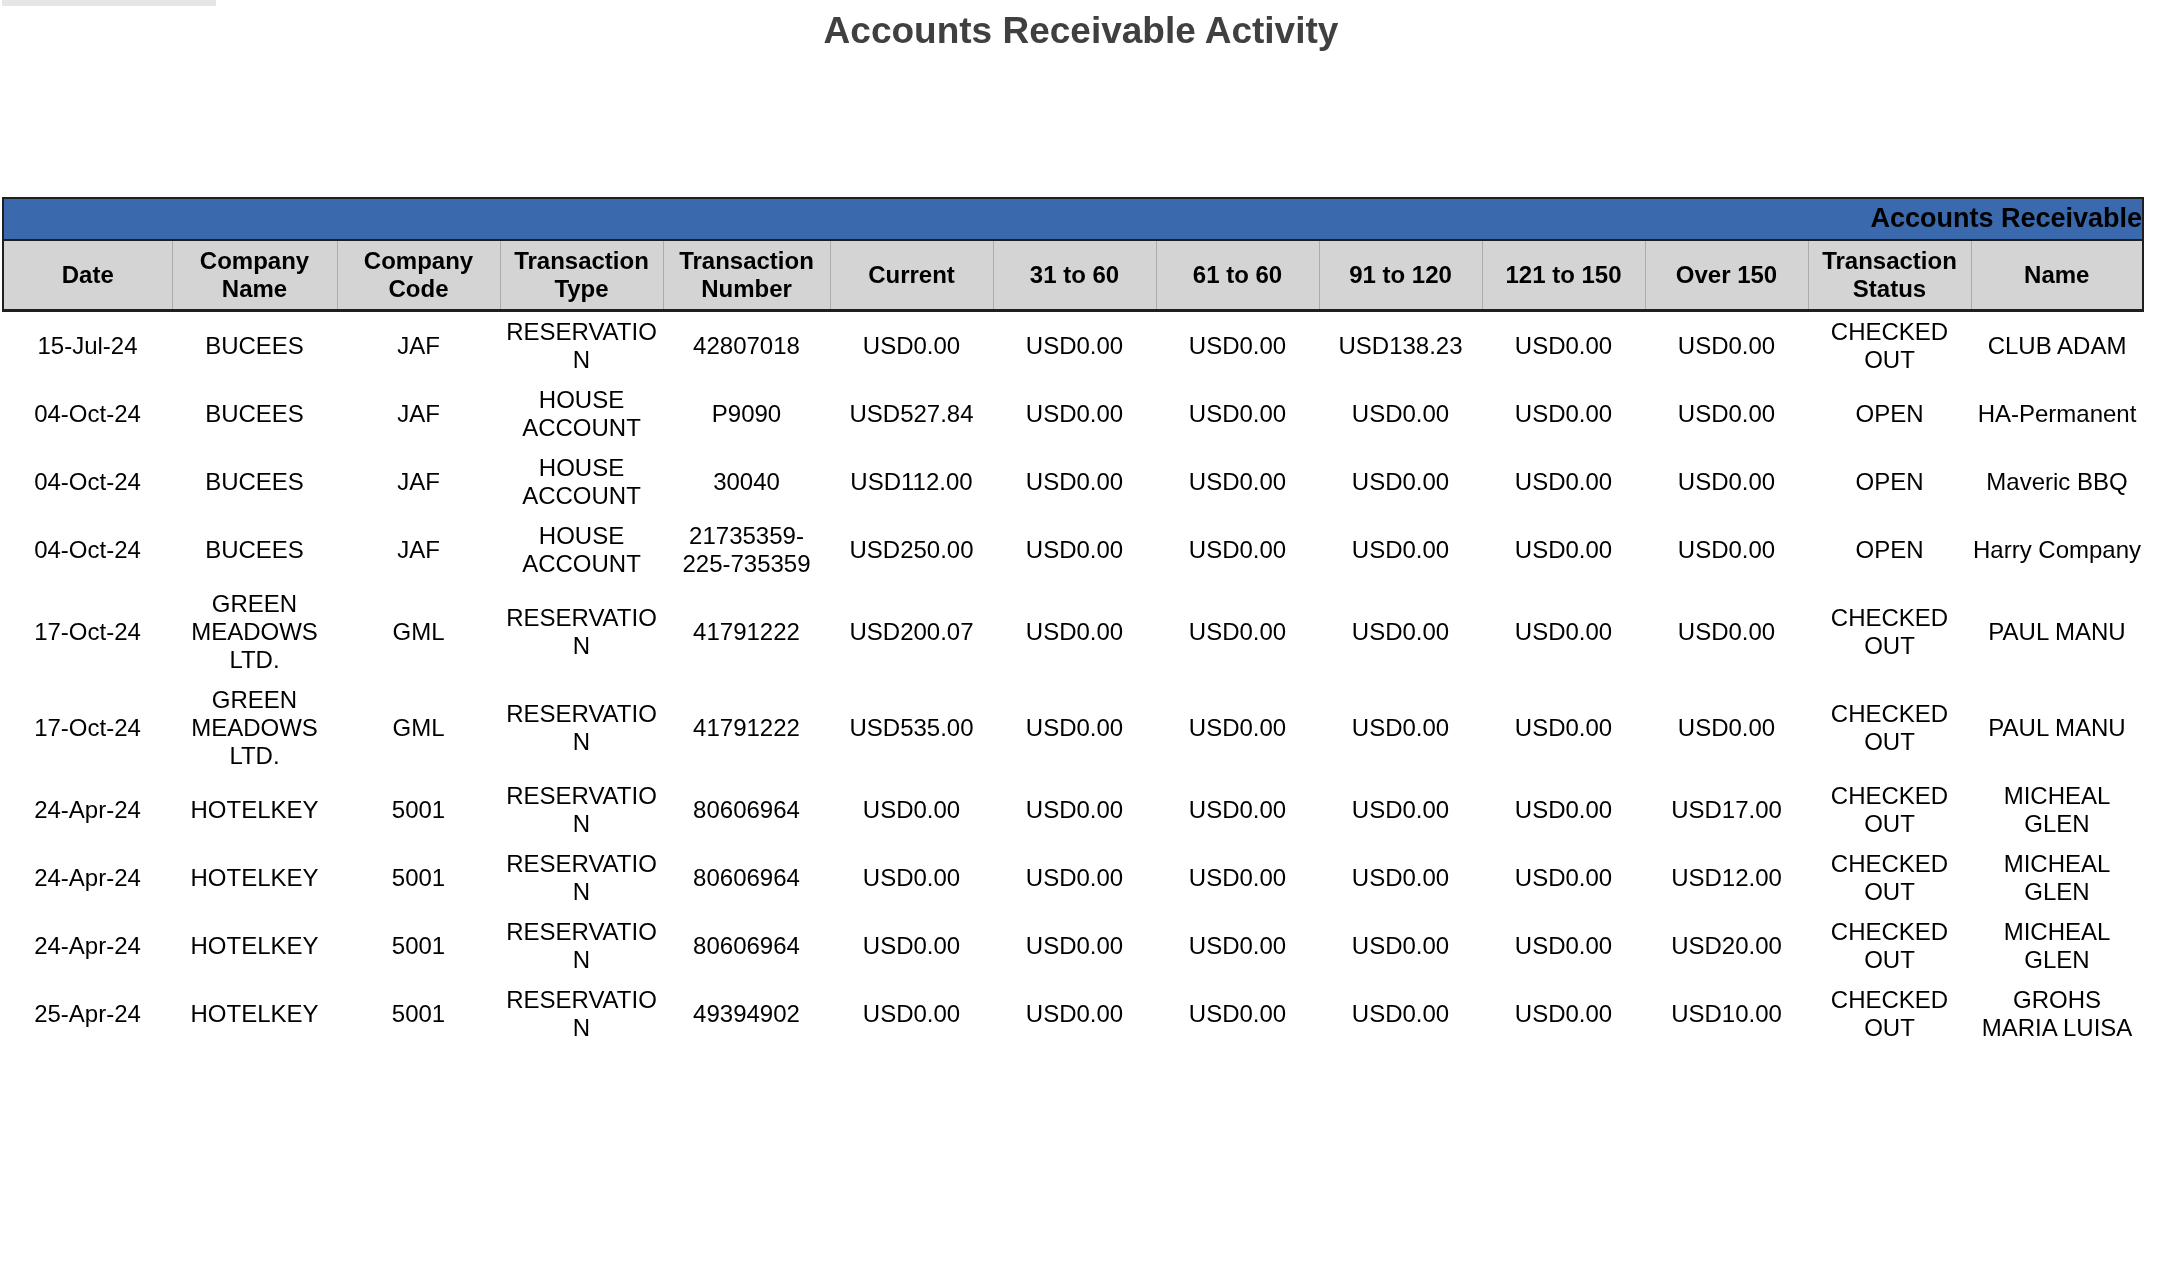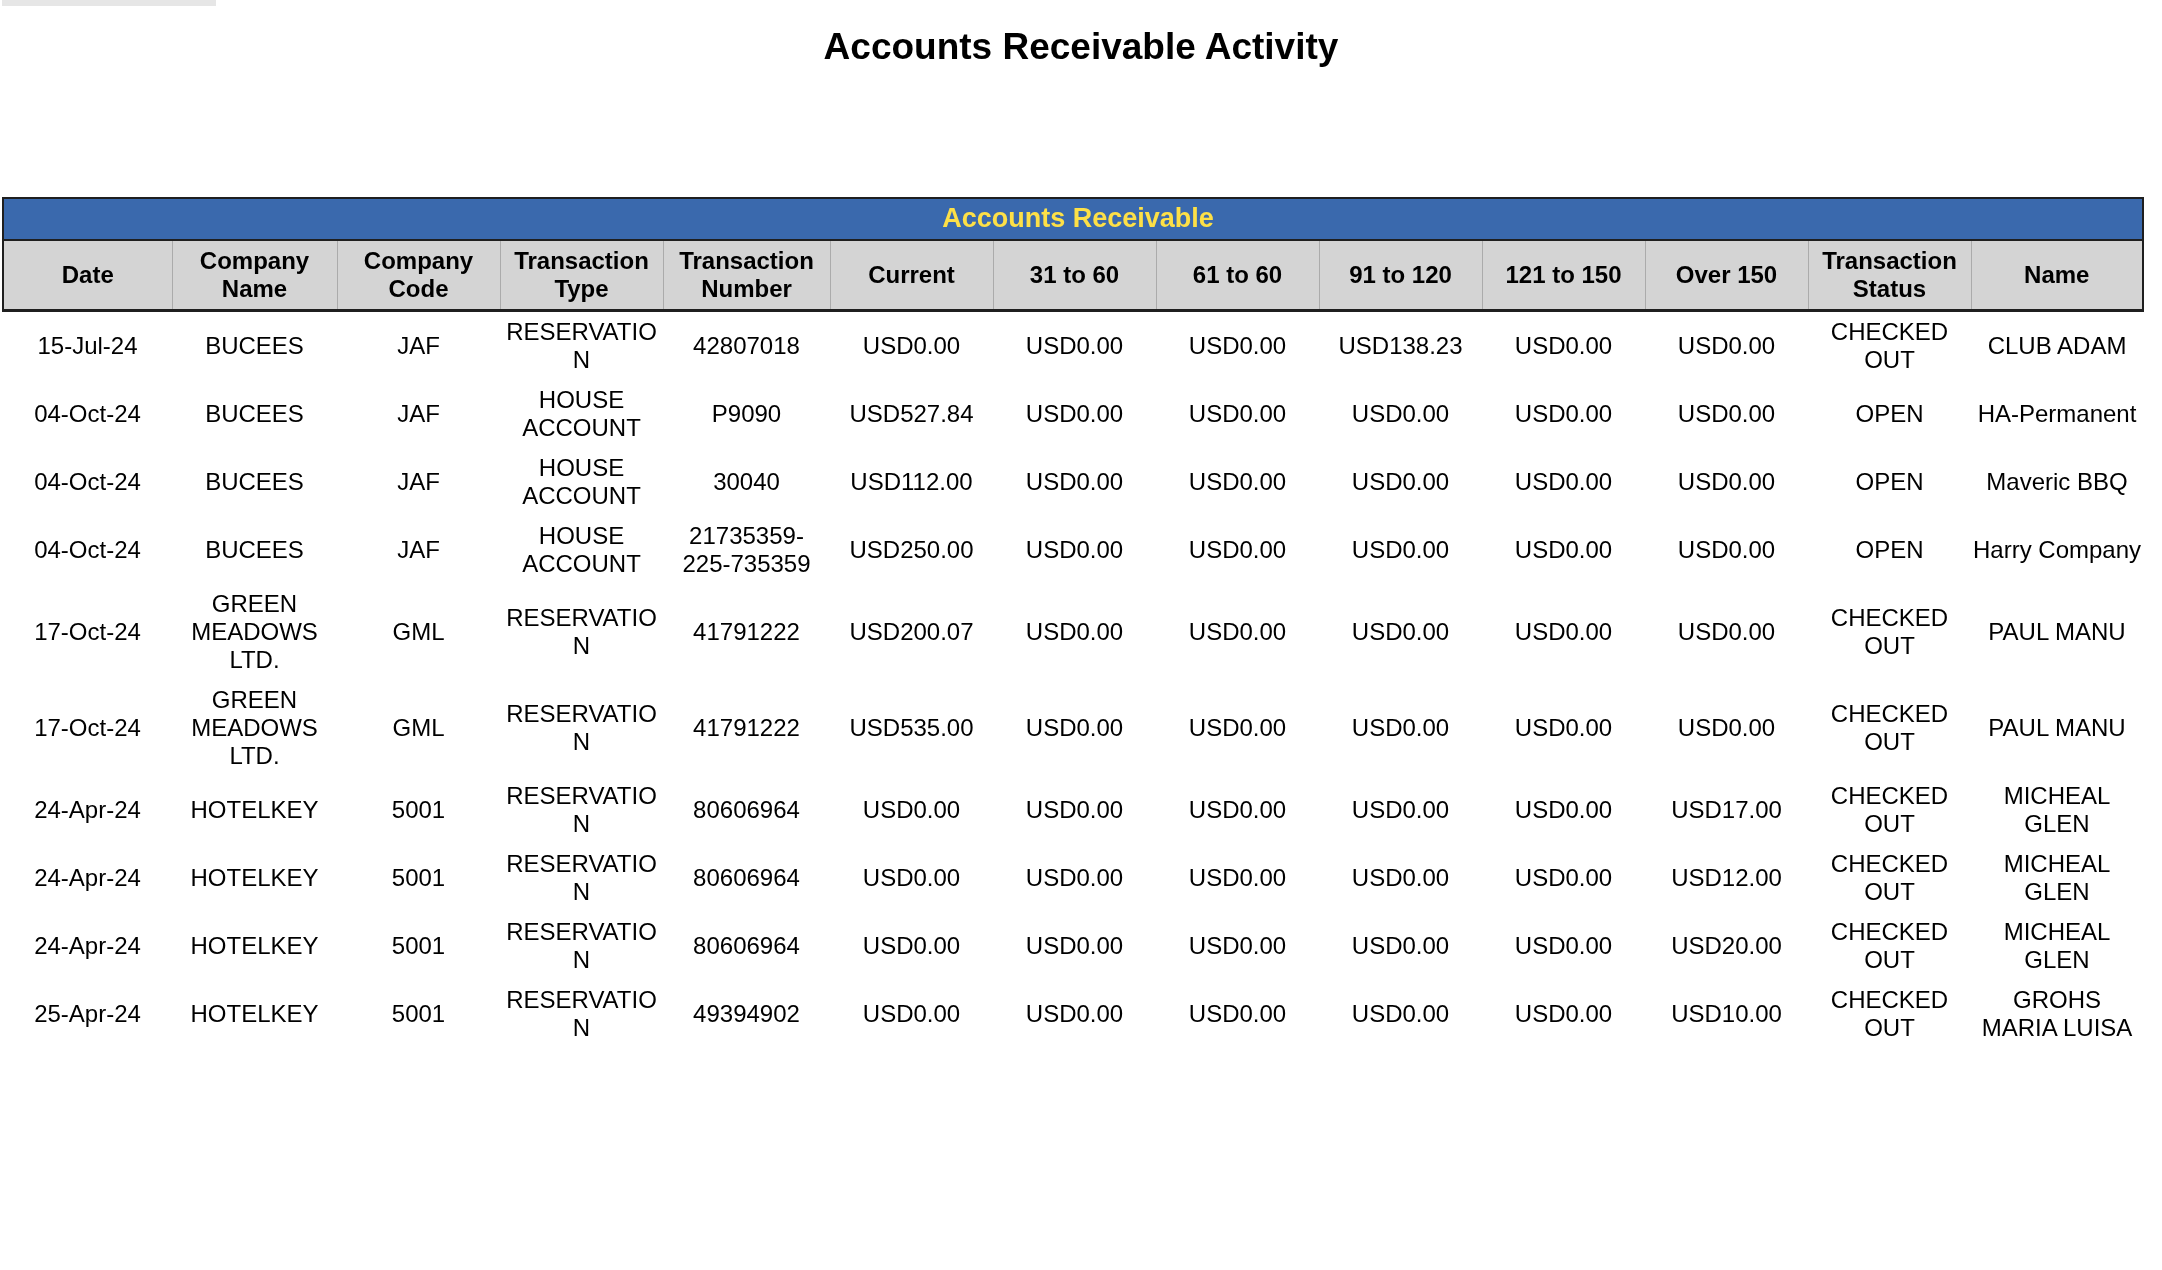--- a/index.html
+++ b/index.html
@@ -14,45 +14,45 @@
     color: #000000;
   }
   .top-strip {
     position: absolute;
     left: 2px; top: 0;
     width: 214px; height: 6px;
     background: #E6E6E6;
   }
   .report-title {
     margin: 0;
-    padding-top: 24px;
+    padding-top: 8px;
     text-align: center;
     font-size: 37px;
     line-height: 46px;
     font-weight: bold;
-    color: #000000;
+    color: #404040;
   }
   .ar-table-wrap {
     position: absolute;
     left: 2px;
     top: 197px;
     width: 2140px;
   }
   table.ar-table {
     border-collapse: collapse;
     table-layout: fixed;
     width: 2140px;
   }
   
   .section-row th {
     background: #3A69AD;
-    color: #fde047;
+    color: #000000;
     font-size: 27px;
     font-weight: bold;
-    text-align: center;
+    text-align: right;
     padding: 4px 0 5px 10px;
     border-top: 2px solid #1F1F1F;
     border-left: 2px solid #1F1F1F;
     border-right: 2px solid #1F1F1F;
     border-bottom: 2px solid #1F1F1F;
     height: 36px;
   }
   
   .head-row th {
     background: #D4D4D4;

